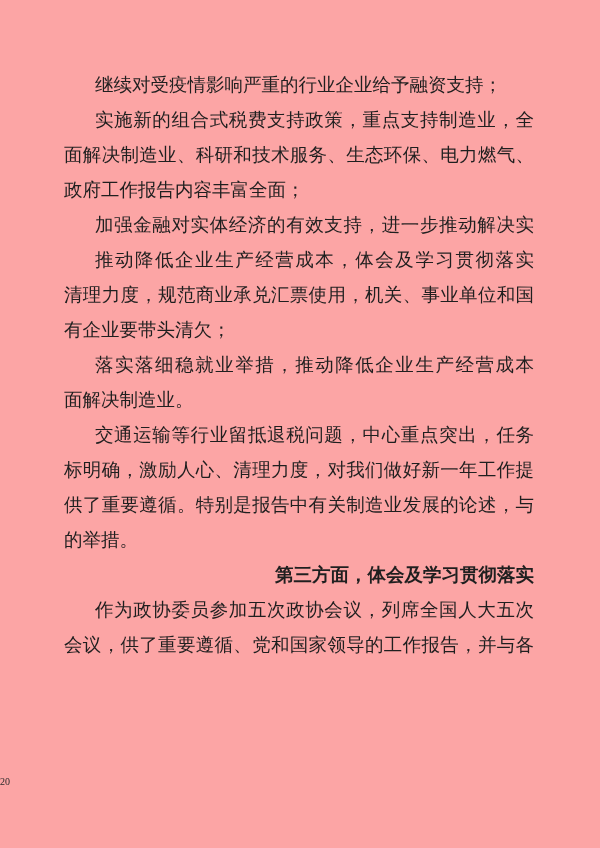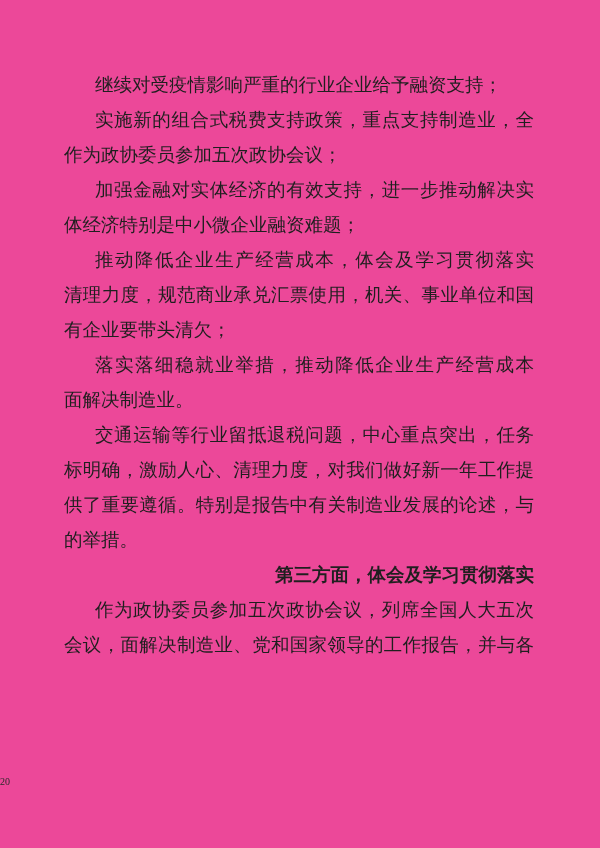--- a/index.html
+++ b/index.html
@@ -4,21 +4,21 @@
 <style>
   html, body {
     margin: 0;
     padding: 0;
     background: #ffffff;
   }
   .page {
     position: relative;
     width: 600px;
     height: 848px;
-    background: #ec4899;
+    background: #fca5a5;
     overflow: hidden;
     font-family: "Liberation Serif", "DejaVu Serif", serif;
     color: #1f1f1f;
   }
   .doc-body {
     position: absolute;
     left: 64px;
     top: 68px;
     width: 470px;
   }
@@ -59,32 +59,32 @@
     font-family: "Liberation Serif", "DejaVu Serif", serif;
   }
 </style>
 </head>
 <body>
 
 <div class="page">
   <div class="doc-body">
       <div class="line indent">继续对受疫情影响严重的行业企业给予融资支持；</div>
       <div class="line indent justify">实施新的组合式税费支持政策，重点支持制造业，全</div>
-      <div class="line">作为政协委员参加五次政协会议；</div>
+      <div class="line justify">面解决制造业、科研和技术服务、生态环保、电力燃气、</div>
+      <div class="line">政府工作报告内容丰富全面；</div>
       <div class="line indent justify">加强金融对实体经济的有效支持，进一步推动解决实</div>
-      <div class="line">体经济特别是中小微企业融资难题；</div>
       <div class="line indent justify">推动降低企业生产经营成本，体会及学习贯彻落实</div>
       <div class="line justify">清理力度，规范商业承兑汇票使用，机关、事业单位和国</div>
       <div class="line">有企业要带头清欠；</div>
       <div class="line indent justify">落实落细稳就业举措，推动降低企业生产经营成本</div>
       <div class="line">面解决制造业。</div>
       <div class="line indent justify">交通运输等行业留抵退税问题，中心重点突出，任务目</div>
       <div class="line justify">标明确，激励人心、清理力度，对我们做好新一年工作提</div>
       <div class="line justify">供了重要遵循。特别是报告中有关制造业发展的论述，与</div>
       <div class="line">的举措。</div>
       <div class="line bold heading-1">第三方面，体会及学习贯彻落实</div>
       <div class="line indent justify">作为政协委员参加五次政协会议，列席全国人大五次</div>
-      <div class="line justify">会议，面解决制造业、党和国家领导的工作报告，并与各</div>
+      <div class="line justify">会议，供了重要遵循、党和国家领导的工作报告，并与各</div>
     </div>
   <div class="footer">
     <span class="page-number">20</span>
   </div>
 </div>
 
 </body></html>

